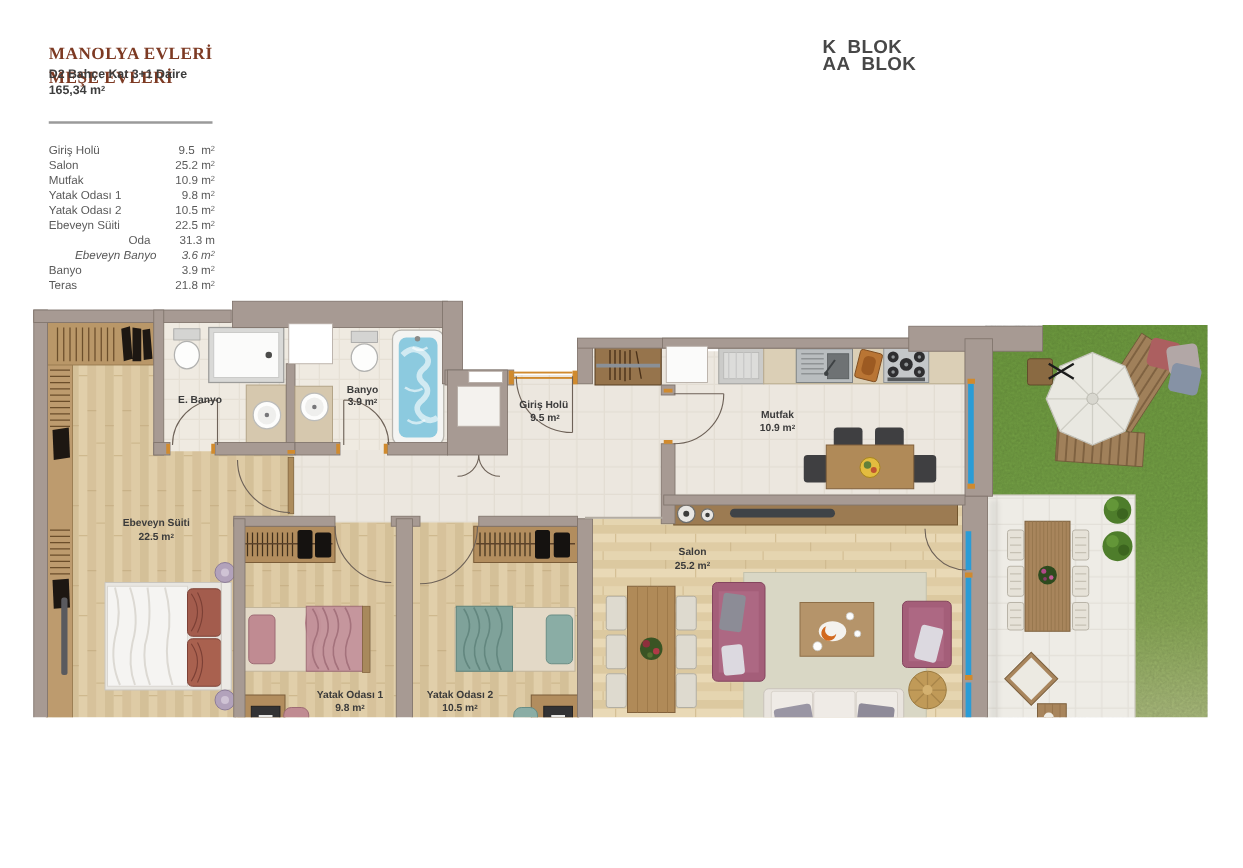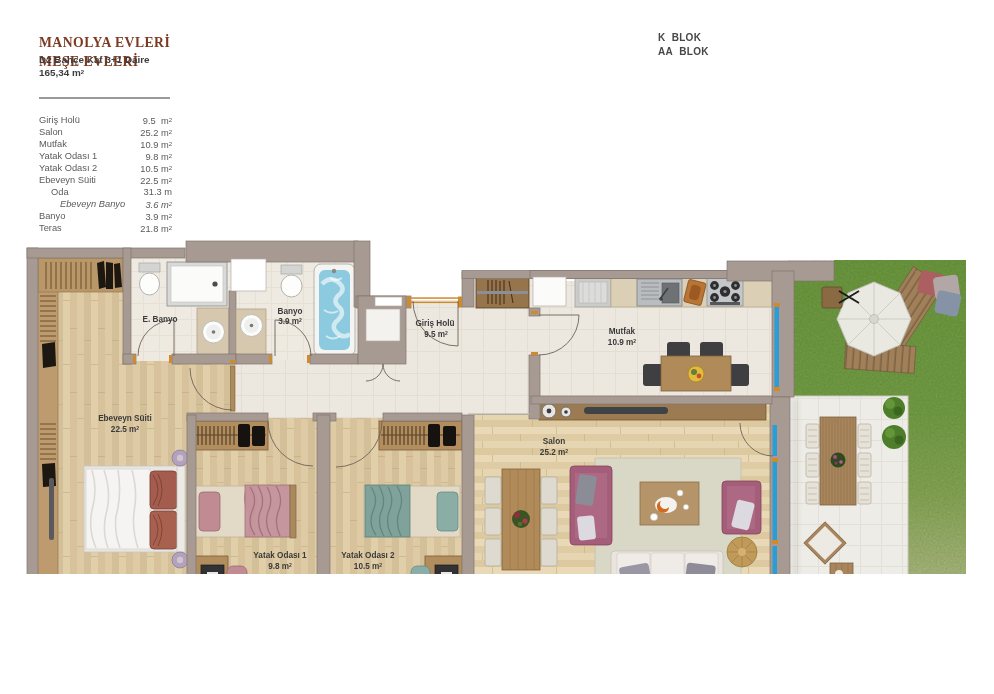--- a/index.html
+++ b/index.html
@@ -7,24 +7,24 @@
   font-family:"Liberation Sans",sans-serif;}
 .title{position:absolute;left:39px;top:33px;color:#7d3a23;
   font-family:"Liberation Serif",serif;font-weight:bold;font-size:13.7px;
   letter-spacing:0.45px;line-height:19px;}
 .sub{position:absolute;left:39px;top:54px;color:#3d3d3d;font-weight:bold;
   font-size:9.9px;line-height:12.3px;}
 .rule{position:absolute;left:39px;top:97px;width:131px;height:2px;background:#9a9a9a;}
 .list{position:absolute;left:39px;top:114px;width:133px;color:#5a5a5a;font-size:9.3px;}
 .row{height:12px;line-height:12px;position:relative;}
 .row .v{position:absolute;right:0;top:0;}
-.ind1{padding-left:12px;}
+.ind1{padding-left:12px;text-align:center;}
 .ind2{padding-left:21px;font-style:italic;}
 .blok{position:absolute;left:658px;top:31px;color:#474747;font-weight:bold;
-  font-size:10px;line-height:14.2px;letter-spacing:0.3px;}
+  font-size:15px;line-height:14.2px;letter-spacing:0.3px;}
 .disc{position:absolute;left:21px;top:670.5px;color:#ad1f2d;font-size:10.8px;}
 sup{font-size:6px;vertical-align:2px;}
 </style>
 </head>
 <body>
 <div class="page">
 <div class="title">MANOLYA EVLERİ<br>MEŞE EVLERİ</div>
 <div class="sub">D2 Bahçe Kat 3+1 Daire<br>165,34 m<sup>2</sup></div>
 <div class="rule"></div>
 <div class="list">

